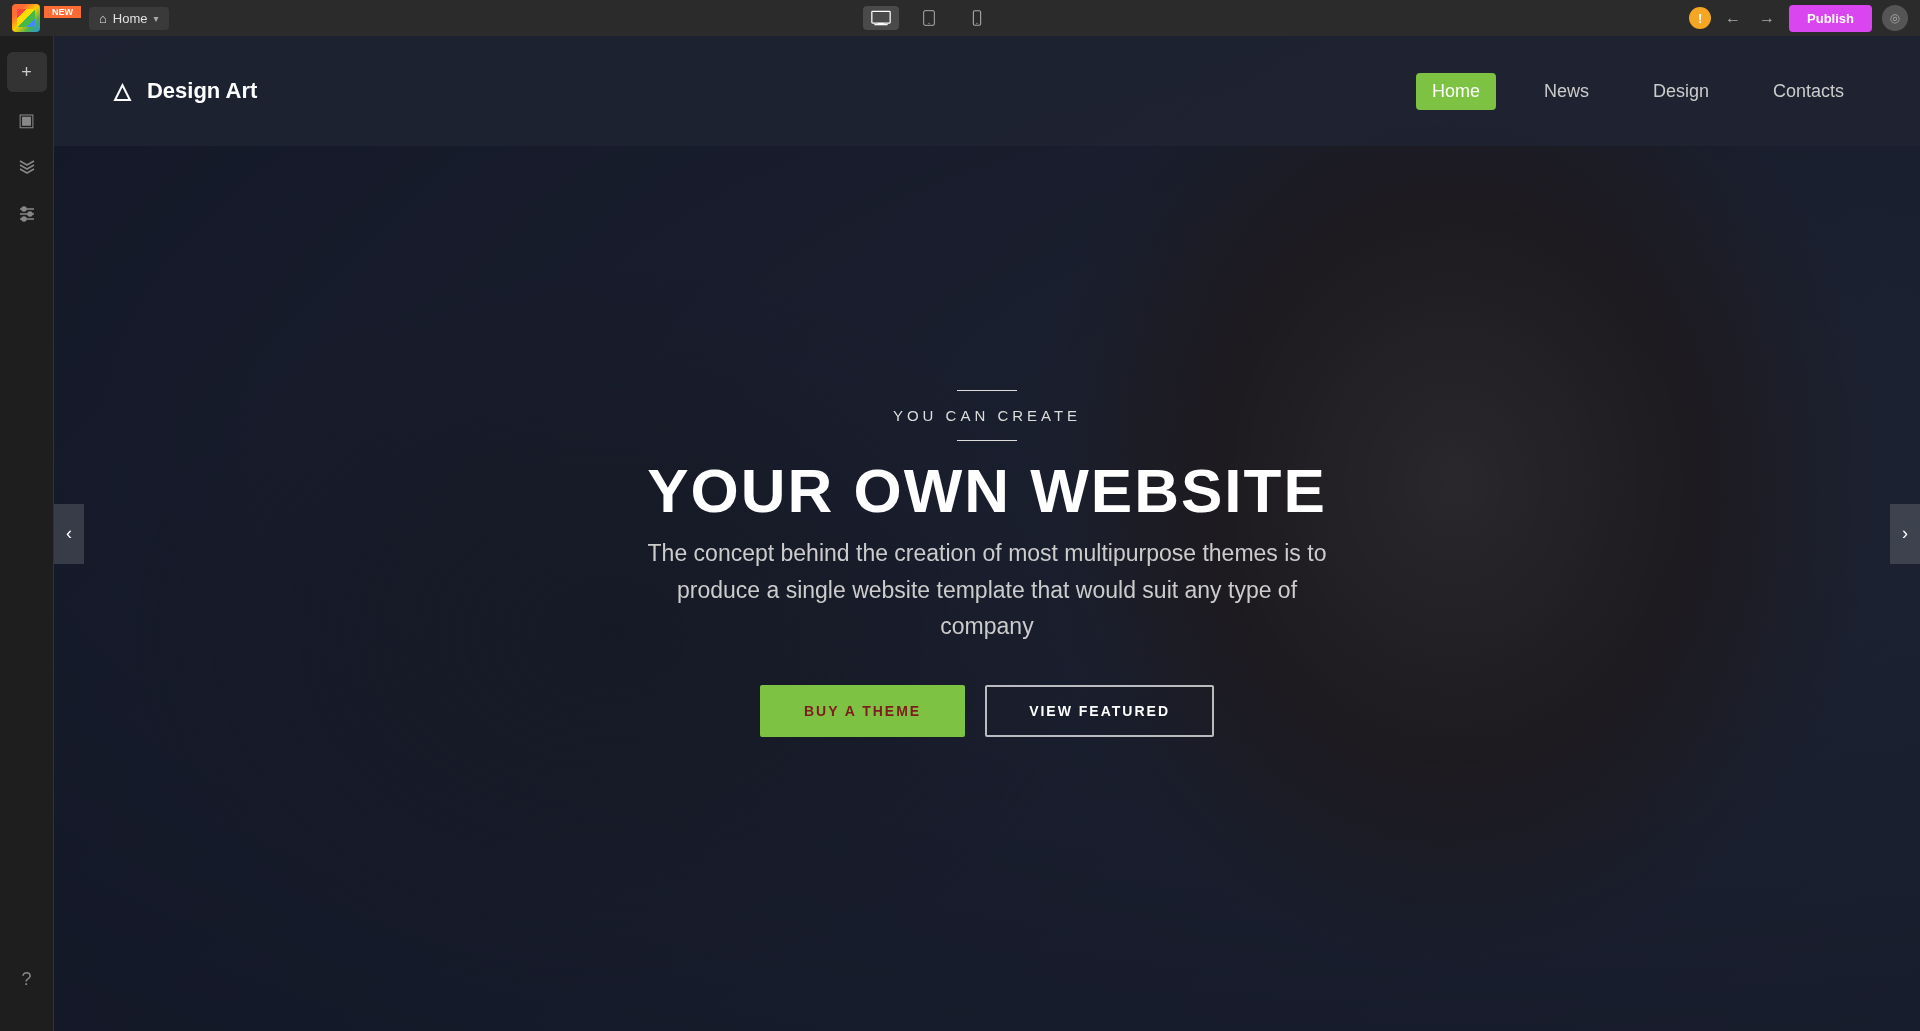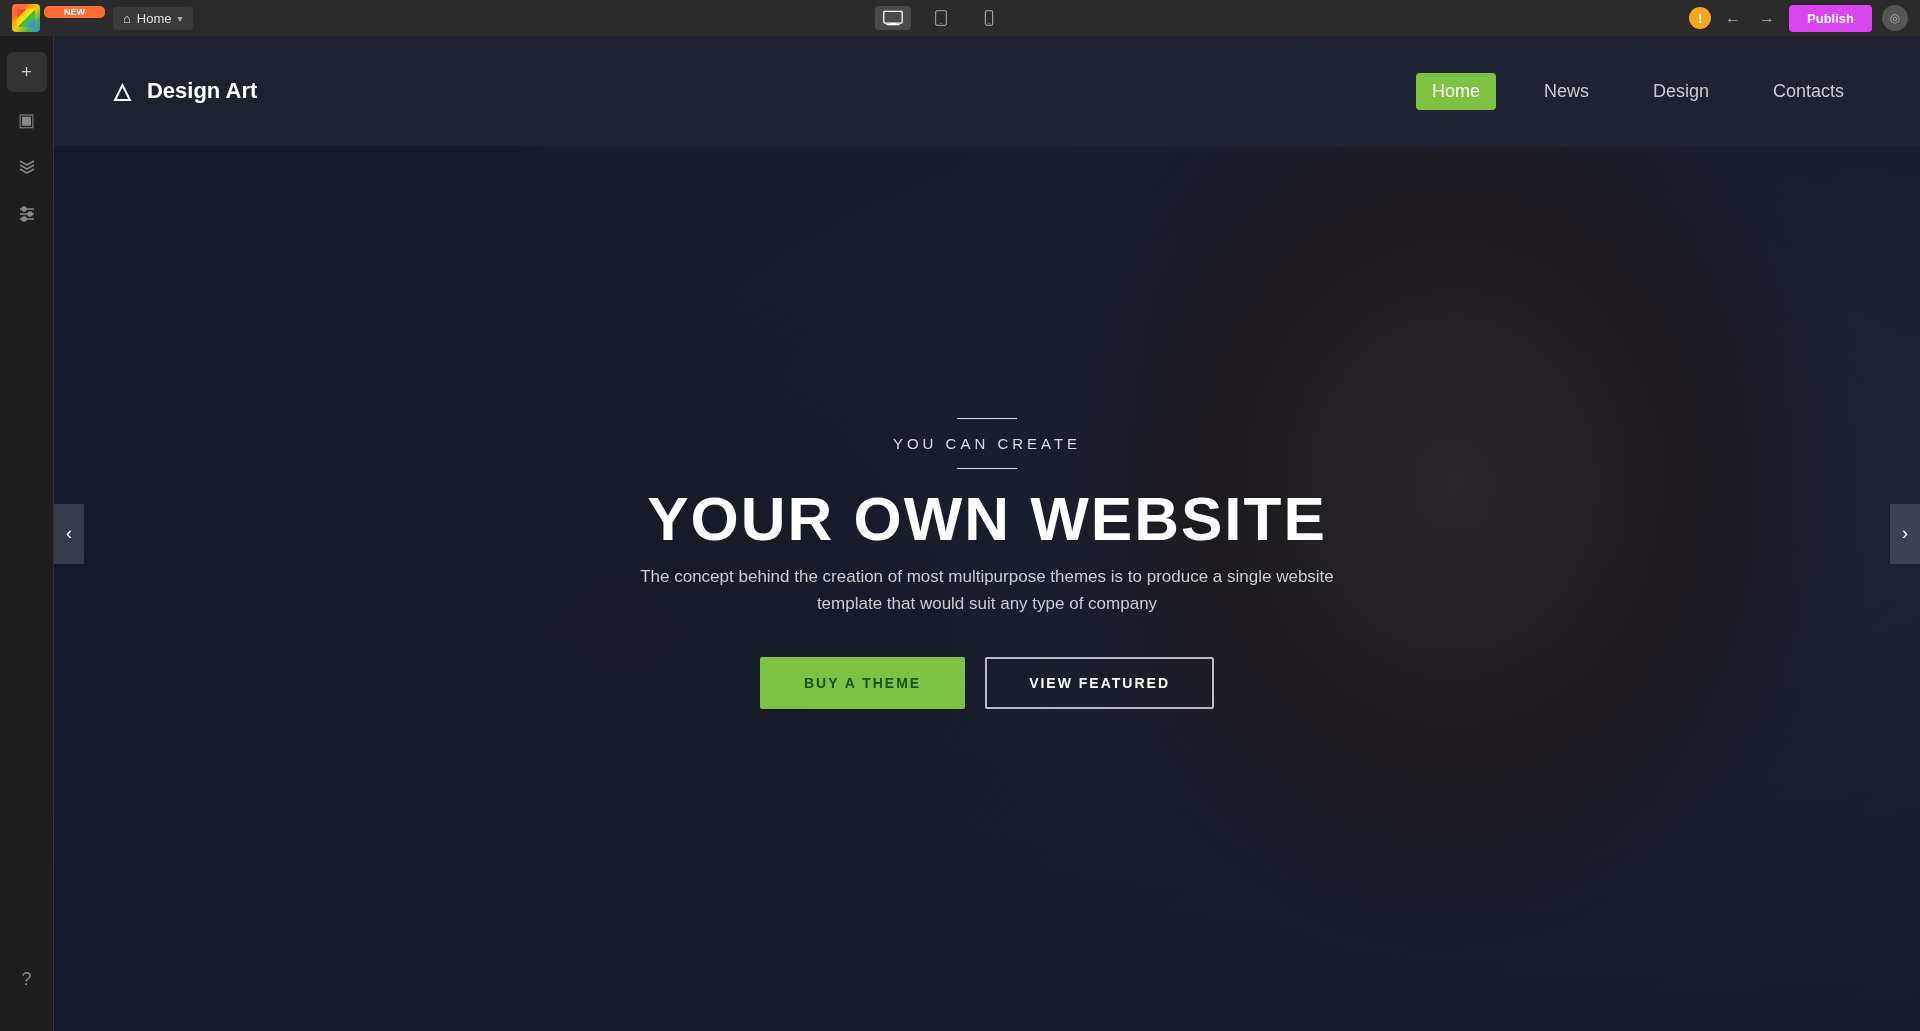--- a/index.html
+++ b/index.html
@@ -27,22 +27,22 @@
     .os-logo-inner {
       width: 18px; height: 18px;
       background: linear-gradient(to bottom right, #ff4444 0%, #ff4444 25%, #ffdd00 25%, #ffdd00 50%, #44bb44 50%, #44bb44 75%, #4488ff 75%);
       border-radius: 2px;
     }
     .os-badge {
       background: #ff6b35;
       color: white;
       font-size: 9px;
       font-weight: bold;
-      padding: 1px 20px;
-      border-radius: 5px;
+      padding: 1px 8px;
+      border-radius: 0;
       margin-left: -4px;
       margin-top: -12px;
     }
     .home-tab {
       display: flex; align-items: center; gap: 6px;
       background: #3a3a3a;
       border-radius: 4px;
       padding: 4px 10px;
       color: #e0e0e0;
       font-size: 13px;
@@ -240,34 +240,34 @@
     }
     .hero-title {
       font-size: 62px;
       font-weight: 900;
       letter-spacing: 2px;
       line-height: 1.1;
       margin-bottom: 10px;
       text-transform: uppercase;
     }
     .hero-description {
-      font-size: 17px;
+      font-size: 23px;
       color: #ccc;
       line-height: 1.6;
       margin-bottom: 40px;
     }
     .hero-buttons {
       display: flex;
       align-items: center;
       justify-content: center;
       gap: 20px;
     }
     .btn-primary {
       background: #7dc242;
-      color: #14532d;
+      color: #7f1d1d;
       border: none;
       padding: 18px 44px;
       font-size: 14px;
       font-weight: 800;
       letter-spacing: 2px;
       cursor: pointer;
       border-radius: 2px;
       text-transform: uppercase;
     }
     .btn-secondary {

